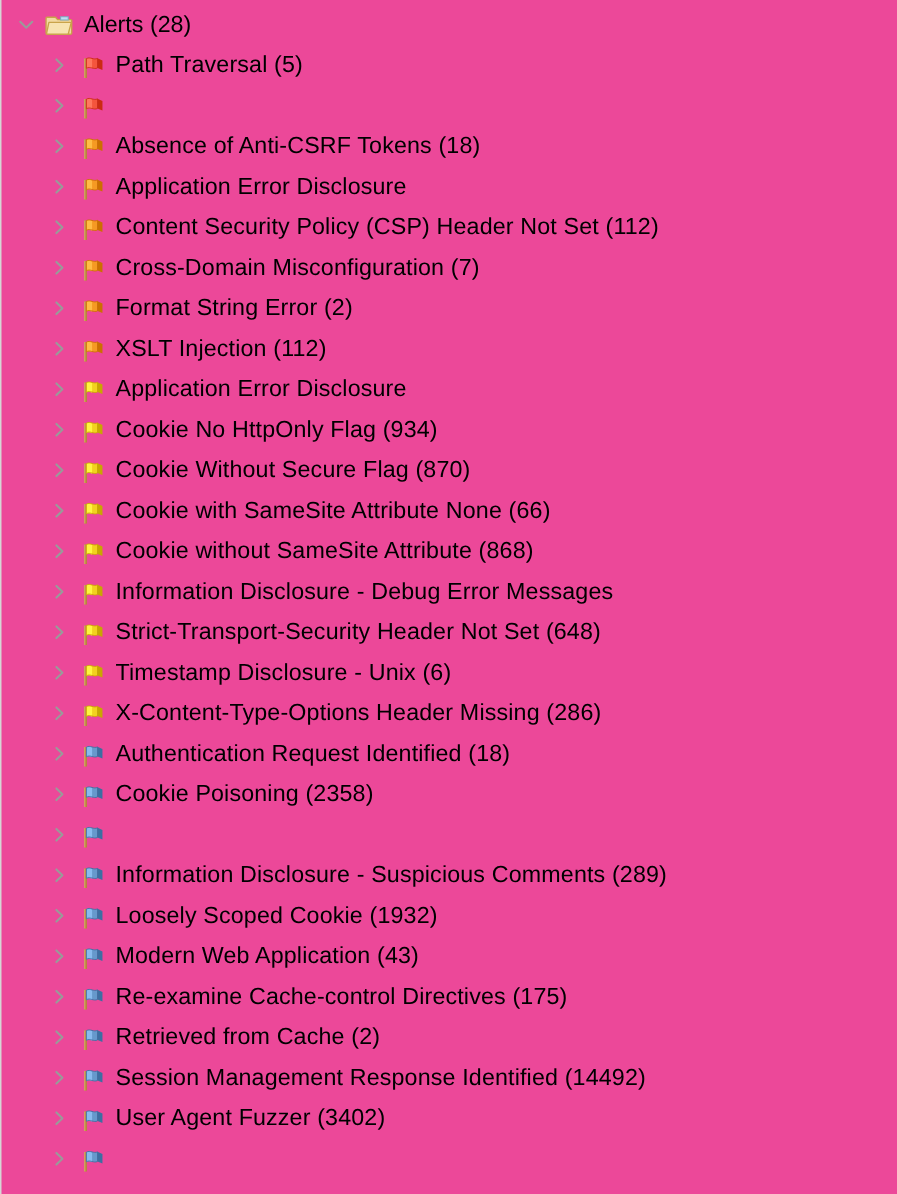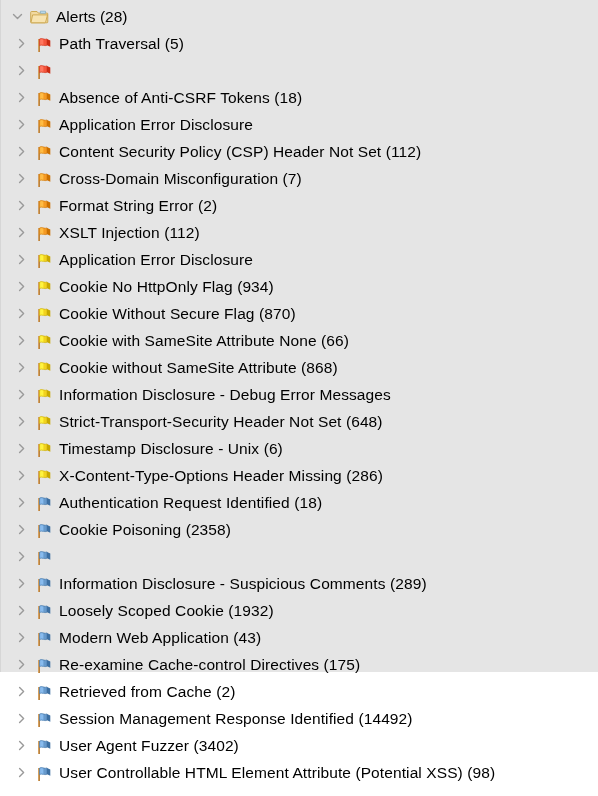--- a/index.html
+++ b/index.html
@@ -11,39 +11,39 @@
     width: 598px;
     height: 796px;
     background: #ffffff;
     font-family: "Liberation Sans", sans-serif;
     overflow: hidden;
   }
 
   #tree-panel {
     position: relative;
     width: 598px;
-    height: 672px;
-    background: #e5e5e5;
+    height: 796px;
+    background: #ec4899;
     box-sizing: border-box;
     border-left: 1px solid #d6d6d6;
     padding-top: 3px;
   }
 
   .tree-row {
     display: flex;
     align-items: center;
     height: 27px;
     line-height: 27px;
     white-space: nowrap;
     cursor: default;
     padding-left: 8px;
     box-sizing: border-box;
   }
   .tree-row.child {
-    padding-left: 12px;
+    padding-left: 30px;
   }
 
   
   .chevron {
     width: 17px;
     height: 17px;
     flex: 0 0 17px;
     position: relative;
     display: inline-block;
   }
@@ -600,17 +600,16 @@
         <span class="flag-icon">
           <svg width="18" height="18" viewBox="0 0 18 18">
             <rect x="3.1" y="3.0" width="1.9" height="13.0" fill="#b9823f"></rect>
             <rect x="3.1" y="3.0" width="0.8" height="13.0" fill="#d8a463"></rect>
             <path d="M4.6 3.1 C7.2 1.6 9.4 4.2 12.0 2.9 L12.0 9.3 C9.4 10.6 7.2 8.0 4.6 9.5 Z" fill="#6699cc"></path>
             <path d="M4.6 3.1 C6.0 2.3 7.2 2.7 8.4 3.3 L8.4 9.8 C7.2 9.2 6.0 8.8 4.6 9.5 Z" fill="#88bbee"></path>
             <path d="M12.0 2.9 L15.3 4.4 L15.3 10.7 L12.0 9.3 Z" fill="#3c6fa2"></path>
             <path d="M4.6 3.1 C7.2 1.6 9.4 4.2 12.0 2.9 L12.0 9.3 C9.4 10.6 7.2 8.0 4.6 9.5 Z" fill="none" stroke="#3c6fa2" stroke-width="0.55" stroke-linejoin="round"></path>
           </svg>
         </span>
-        <span class="node-label">User Controllable HTML Element Attribute (Potential XSS) (98)</span>
       </div>
     </div>
 
 </div>
 
 </body></html>

